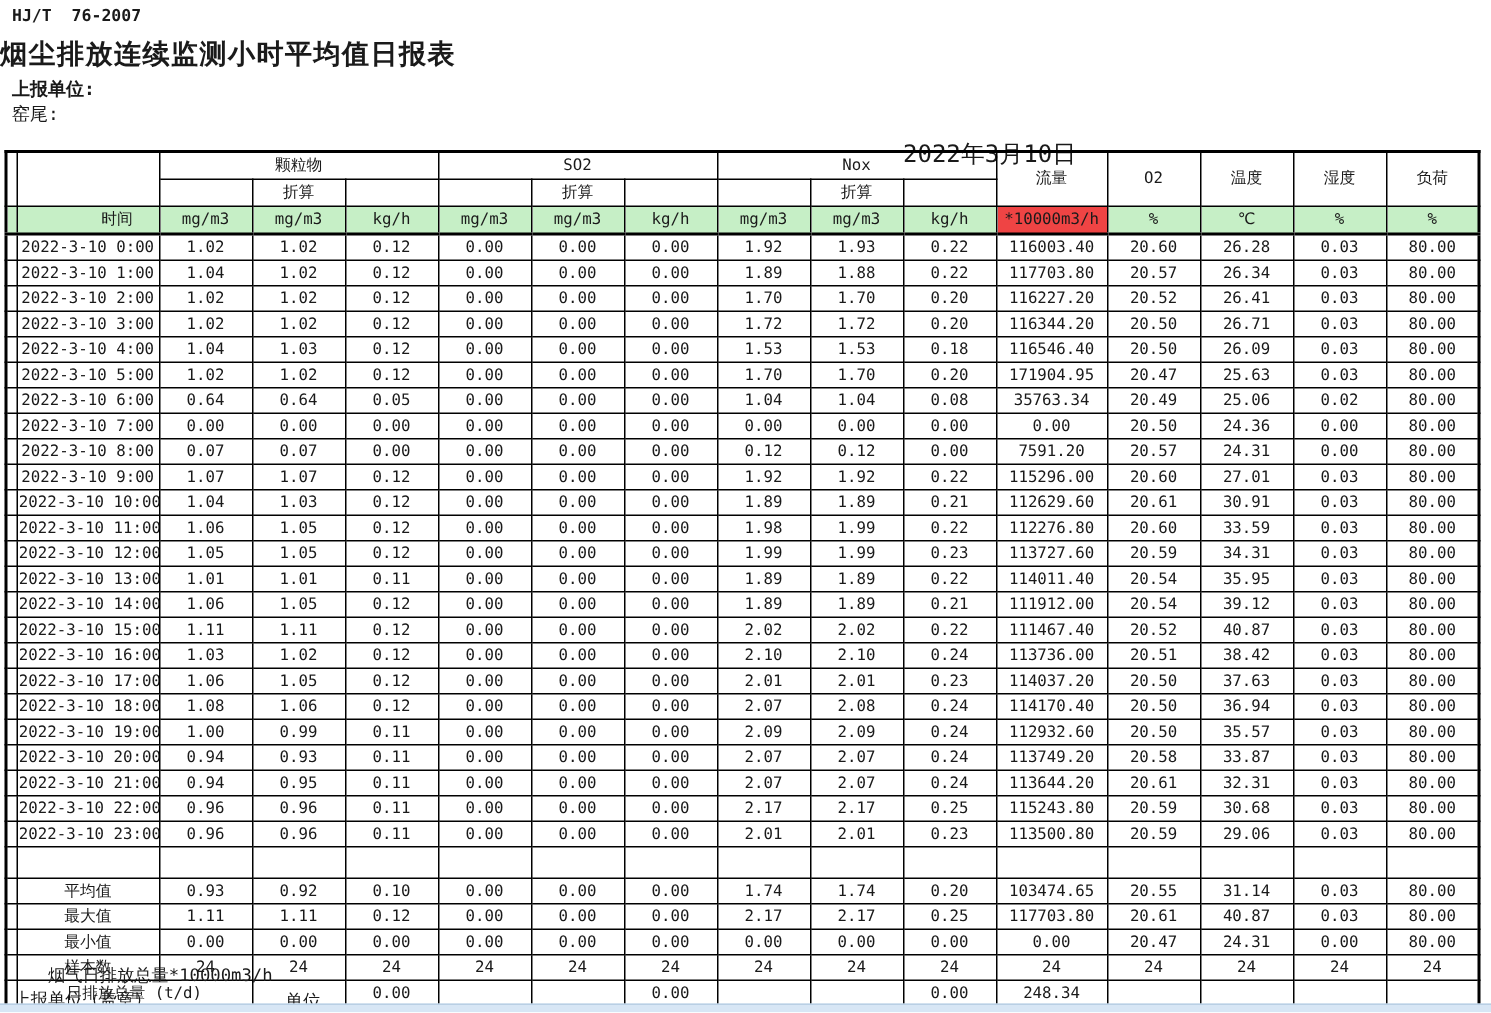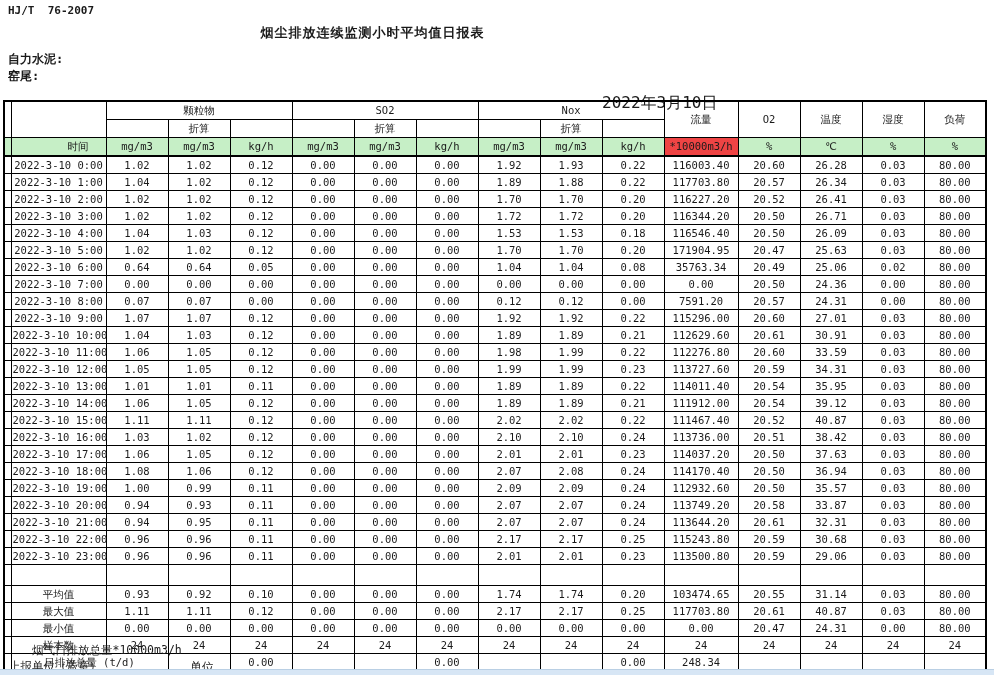--- a/index.html
+++ b/index.html
@@ -2,24 +2,24 @@
 <html><head>
 <meta charset="utf-8">
 <style>
   html,body{margin:0;padding:0;background:#fff;}
   .page{
     position:relative; width:994px; height:675px; background:#ffffff;
     font-family:"DejaVu Sans Mono","DejaVu Sans","Liberation Sans",sans-serif;
     color:#1a1a1a; overflow:hidden;
   }
   .doc-code{position:absolute; left:8px; top:4px; font-size:11px; font-weight:bold; white-space:pre;}
-  .title{position:absolute; left:0; top:24px; width:745px; text-align:center;
-         font-size:13px; font-weight:bold; letter-spacing:1px;}
+  .title{position:absolute; left:0; top:24px; width:745px; 
+         font-size:18px; font-weight:bold; letter-spacing:1px;}
   .company{position:absolute; left:8px; top:51px; font-size:12px; font-weight:bold;}
-  .station{position:absolute; left:8px; top:68px; font-size:12px; font-weight:bold;}
+  .station{position:absolute; left:8px; top:68px; font-size:12px; font-weight:normal;}
   .report-date{position:absolute; left:602px; top:69px; font-size:16px;margin-top:24px;}
   table.report{
     position:absolute; left:3px; top:100px; width:982px;
     border-collapse:collapse; table-layout:fixed;
     border:2px solid #000;
   }
   table.report th, table.report td{
     border:1px solid #000; font-weight:normal; font-size:10.5px;
     text-align:center; padding:0 1px; height:16px; line-height:15px;
     overflow:hidden; white-space:nowrap;
@@ -36,21 +36,21 @@
   .footer-unit{position:absolute; left:190px; top:659px; font-size:12px;}
   .bottom-bar{position:absolute; left:0; bottom:0; width:994px; height:5px; border-top:1px solid #b9cfe4;}
 </style>
 </head>
 <body>
 
 <div class="page">
 
   <div class="doc-code">HJ/T  76-2007</div>
   <div class="title">烟尘排放连续监测小时平均值日报表</div>
-  <div class="company">自力水泥:</div>
+  <div class="company">上报单位:</div>
   <div class="station">窑尾:</div>
   <div class="report-date">2022年3月10日</div>
 
   <table class="report">
     <colgroup>
       <col style="width:7px">
       <col style="width:95px">
       <col style="width:62px">
         <col style="width:62px">
         <col style="width:62px">

